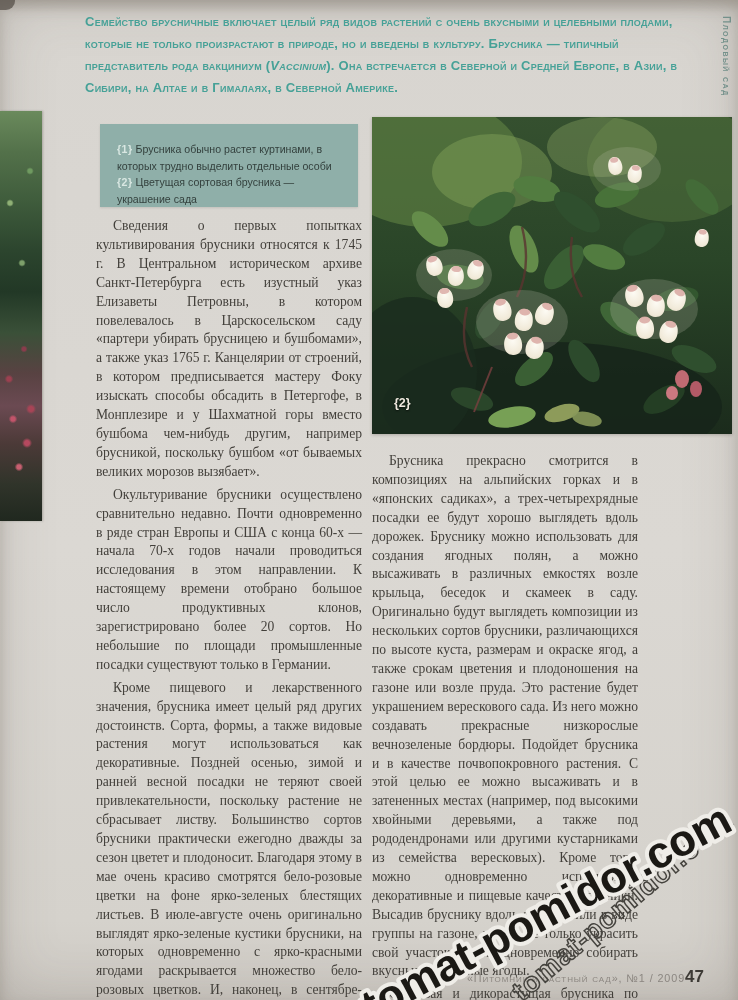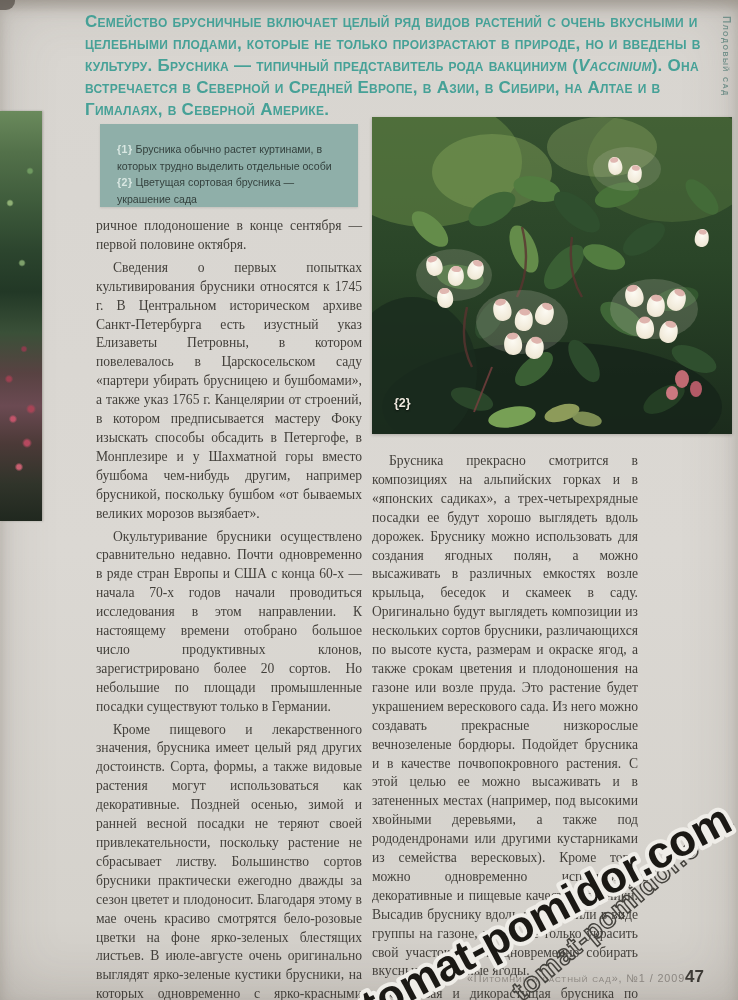--- a/index.html
+++ b/index.html
@@ -8,21 +8,21 @@
     background:linear-gradient(180deg,#c9c4bd 0,#d8d5d0 12px,#dbd8d3 55%,#d5d2cc 92%,#cdc9c3 100%);
     box-shadow:inset 0 0 55px rgba(95,88,76,.22), inset 0 8px 14px rgba(95,88,76,.25);
     font-family:"Liberation Serif",serif;color:#413e39;
   }
   .corner-mark{position:absolute;left:0;top:0;width:15px;height:10px;background:#575049;border-bottom-right-radius:9px;opacity:.75;}
 
   
   .lead{
     position:absolute;left:85px;top:11px;width:620px;
     font-family:"Liberation Sans",sans-serif;font-weight:700;
-    font-variant:small-caps;font-size:17px;line-height:22px;letter-spacing:.25px;
+    font-variant:small-caps;font-size:13px;line-height:22px;letter-spacing:.25px;
     color:#46a197;text-align:left;
   }
   .lead .latin{font-style:italic;}
 
   
   .side-tab{
     position:absolute;right:6px;top:16px;height:200px;
     writing-mode:vertical-rl;
     font-family:"Liberation Sans",sans-serif;font-variant:small-caps;
     font-size:10px;letter-spacing:1.5px;color:#74918b;font-weight:700;
@@ -242,21 +242,20 @@
         <ellipse cx="300" cy="276" rx="6" ry="7" fill="#cb7880"></ellipse>
       </g>
 
       <ellipse cx="190" cy="296" rx="18" ry="8" fill="#9aa862" transform="rotate(-16 190 296)" opacity="0.9"></ellipse>
       <ellipse cx="215" cy="302" rx="15" ry="7" fill="#87985a" transform="rotate(12 215 302)" opacity="0.9"></ellipse>
     </svg>
     <figcaption class="photo-label">{2}</figcaption>
   </figure>
 
   <div class="col col-left">
-    <p class="no-indent">ричное плодоношение в конце сентября — первой половине октября.</p>
     <p>Сведения о первых попытках культивирования брусники относятся к 1745 г. В Центральном историческом архиве Санкт-Петербурга есть изустный указ Елизаветы Петровны, в котором повелевалось в Царскосельском саду «партери убирать брусницею и бушбомами», а также указ 1765 г. Канцелярии от строений, в котором предписывается мастеру Фоку изыскать способы обсадить в Петергофе, в Монплезире и у Шахматной горы вместо бушбома чем-нибудь другим, например брусникой, поскольку бушбом «от бываемых великих морозов вызябает».</p>
     <p>Окультуривание брусники осуществлено сравнительно недавно. Почти одновременно в ряде стран Европы и США с конца 60-х — начала 70-х годов начали проводиться исследования в этом направлении. К настоящему времени отобрано большое число продуктивных клонов, зарегистрировано более 20 сортов. Но небольшие по площади промышленные посадки существуют только в Германии.</p>
     <p>Кроме пищевого и лекарственного значения, брусника имеет целый ряд других достоинств. Сорта, формы, а также видовые растения могут использоваться как декоративные. Поздней осенью, зимой и ранней весной посадки не теряют своей привлекательности, поскольку растение не сбрасывает листву. Большинство сортов брусники практически ежегодно дважды за сезон цветет и плодоносит. Благодаря этому в мае очень красиво смотрятся бело-розовые цветки на фоне ярко-зеленых блестящих листьев. В июле-августе очень оригинально выглядят ярко-зеленые кустики брусники, на которых одновременно с ярко-красными ягодами раскрывается множество бело-розовых цветков. И, наконец, в сентябре-октябре высокими декоративными качествами отличаются посадки брусники, в буквальном смысле усыпанные ярко-красными ягодами.</p>
   </div>
 
   <div class="col col-right">
     <p>Брусника прекрасно смотрится в композициях на альпийских горках и в «японских садиках», а трех-четырехрядные посадки ее будут хорошо выглядеть вдоль дорожек. Бруснику можно использовать для создания ягодных полян, а можно высаживать в различных емкостях возле крыльца, беседок и скамеек в саду. Оригинально будут выглядеть композиции из нескольких сортов брусники, различающихся по высоте куста, размерам и окраске ягод, а также срокам цветения и плодоношения на газоне или возле пруда. Это растение будет украшением верескового сада. Из него можно создавать прекрасные низкорослые вечнозеленые бордюры. Подойдет брусника и в качестве почвопокровного растения. С этой целью ее можно высаживать и в затененных местах (например, под высокими хвойными деревьями, а также под рододендронами или другими кустарниками из семейства вересковых). Кроме того, можно одновременно использовать декоративные и пищевые качества брусники. Высадив бруснику вдоль дорожек или в виде группы на газоне, можно не только украсить свой участок, но и одновременно собирать вкусные и полезные ягоды.</p>
     <p>Сортовая и дикорастущая брусника по питательности и биохимическому составу идентичны и различаются лишь количественным содержанием отдельных компонентов,</p>
   </div>
 

